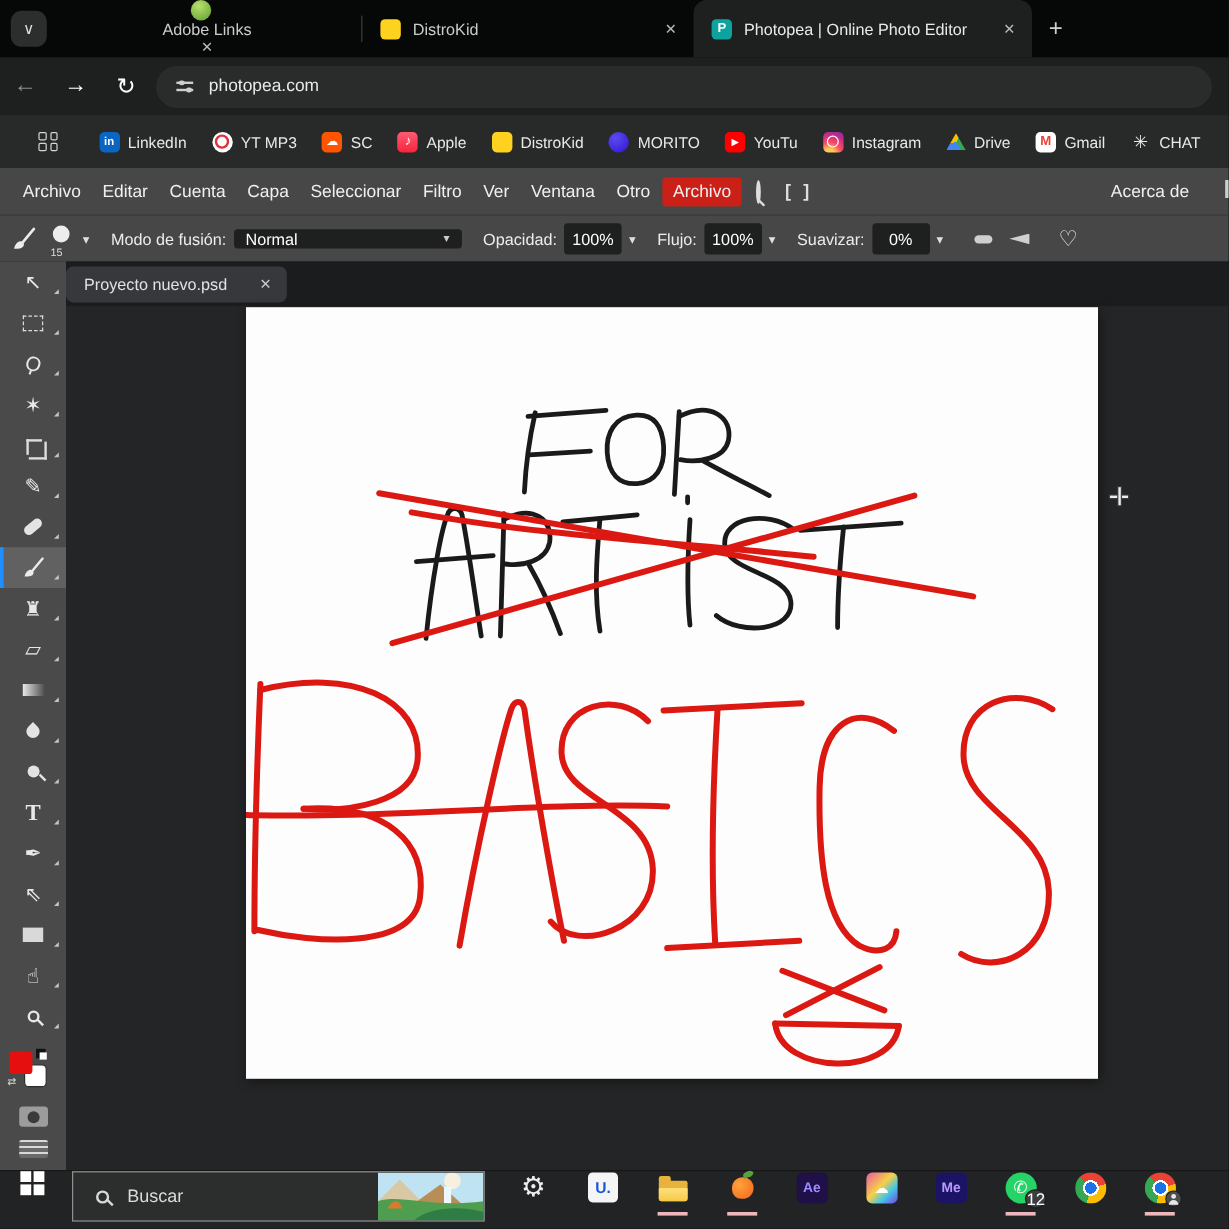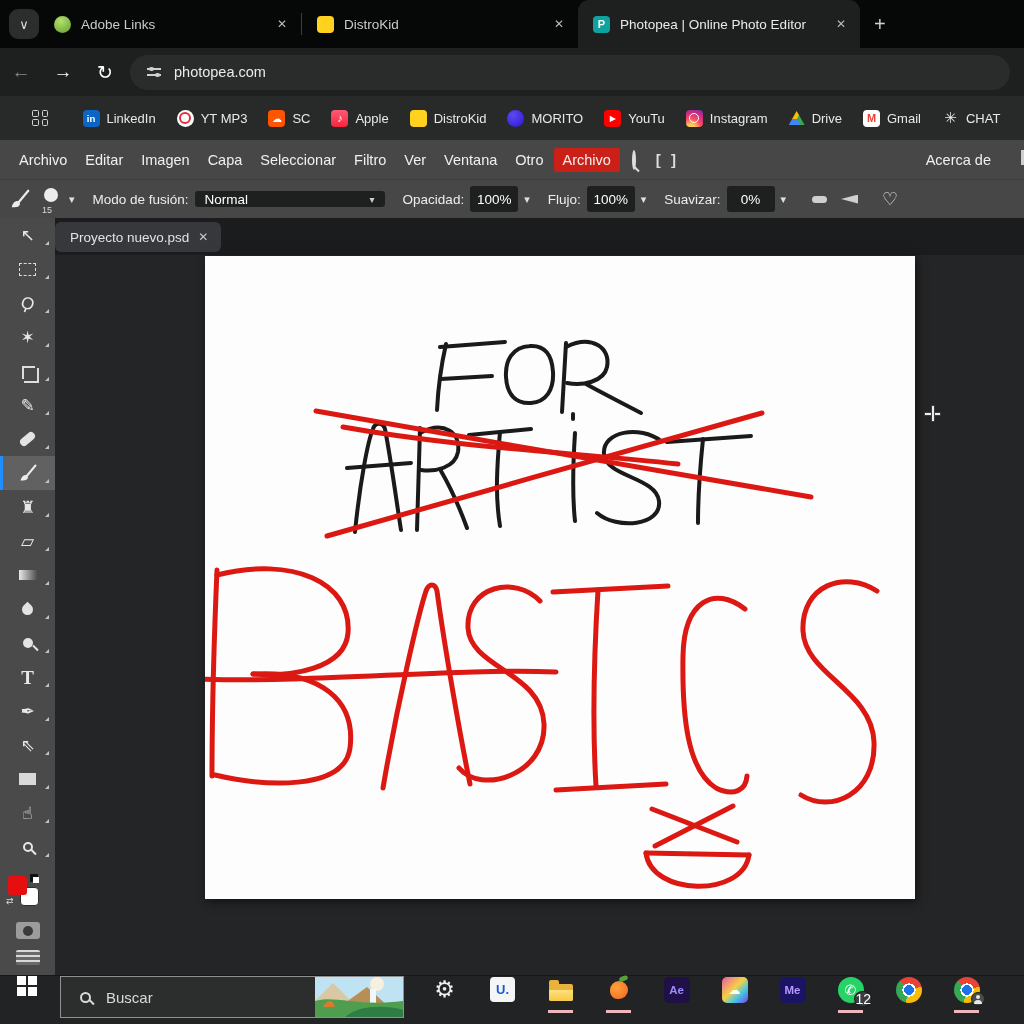--- a/index.html
+++ b/index.html
@@ -6,21 +6,21 @@
   *{box-sizing:border-box;font-family:"Liberation Sans","DejaVu Sans",sans-serif;}
   #screen{position:relative;width:1024px;height:1024px;background:#242526;overflow:hidden;}
 
   
   .tabstrip{position:absolute;left:0;top:0;width:1024px;height:48px;background:#060707;display:flex;align-items:center;}
   .tsbtn{margin-left:9px;width:30px;height:30px;border-radius:9px;background:#2c2e2e;color:#dcdcdc;display:flex;align-items:center;justify-content:center;font-size:13px;}
   .tab{display:flex;align-items:center;height:48px;padding:0 10px 0 15px;color:#c9cbcc;font-size:13.5px;}
   .tab .fav{margin-right:10px;flex:0 0 auto;}
   .tab .title{flex:1;white-space:nowrap;overflow:hidden;}
   .tab .x{color:#b9bbbc;font-size:12px;padding:2px 4px;}
-  .tab.t1{width:262px;}
+  .tab.t1{width:262px;flex-direction:column;}
   .tab.t2{width:276px;}
   .tab.active{width:282px;background:#1e1f1f;border-radius:11px 11px 0 0;color:#e9eaea;}
   .tabdiv{width:1px;height:22px;background:#3c3d3d;}
   .newtab{margin-left:14px;color:#d0d0d0;font-size:20px;font-weight:300;}
   .fav{width:17px;height:17px;border-radius:4px;display:flex;align-items:center;justify-content:center;}
   .fav.adobe{background:radial-gradient(circle at 40% 30%,#b6e06b,#5f9e2f);border-radius:50%;}
   .fav.dk,.fav.dkb{background:#ffd21f;border-radius:4px;}
   .fav.pp{background:#0fa3a0;color:#fff;font-size:11px;font-weight:bold;}
 
   
@@ -104,21 +104,21 @@
   .sw-b{position:absolute;left:12px;top:13px;width:19px;height:19px;background:#fff;border-radius:4px;border:1px solid #2e2e2e;z-index:1;}
   .sw-mini{position:absolute;left:22px;top:0;width:8px;height:8px;background:#111;z-index:0;}
   .sw-mini::after{content:"";position:absolute;left:3px;top:3px;width:6px;height:6px;background:#fff;}
   .sw-swap{position:absolute;left:-2px;top:22px;color:#d8d8d8;font-size:9px;}
   .qmask{width:24px;height:17px;background:#9c9c9c;border-radius:3px;margin:12px auto 0;position:relative;flex:0 0 auto;}
   .qmask::after{content:"";position:absolute;left:7px;top:3.5px;width:10px;height:10px;border-radius:50%;background:#3a3a3a;}
   .smode{width:24px;height:15px;background:repeating-linear-gradient(180deg,#d8d8d8 0 2px,#6a6a6a 2px 5px);border-radius:2px;margin:11px auto 0;flex:0 0 auto;}
 
   .content{position:absolute;left:55px;top:0;width:969px;height:100%;background:#242526;}
   .docrow{height:37px;background:#1b1c1d;display:flex;align-items:flex-start;}
-  .doctab{margin-top:4px;height:30px;background:#36383b;border-radius:6px;display:flex;align-items:center;padding:0 13px 0 15px;font-size:13.5px;color:#e0e2e3;gap:9px;}
+  .doctab{margin-top:4px;height:30px;background:#36383b;border-radius:6px;display:flex;align-items:center;padding:0 13px 0 15px;font-size:13.5px;color:#e0e2e3;gap:27px;}
   .doctab .x{color:#c7c9ca;font-size:12px;}
   .canvas{position:absolute;left:150px;top:38px;width:710px;height:643px;background:#fdfdfd;box-shadow:2px 3px 9px rgba(0,0,0,.5);}
   .canvas svg{position:absolute;inset:0;width:100%;height:100%;}
   .cursorx{position:absolute;left:870px;top:188px;width:15px;height:15px;}
   .cursorx::before{content:"";position:absolute;left:0;top:6.5px;width:15px;height:2px;background:#ededed;box-shadow:0 0 0 1px #3c3c3c;}
   .cursorx::after{content:"";position:absolute;left:6.5px;top:0;width:2px;height:15px;background:#ededed;box-shadow:0 0 0 1px #3c3c3c;}
 
   
   .taskbar{position:absolute;left:0;bottom:0;width:1024px;height:49px;background:#222324;border-top:1px solid #161616;display:flex;align-items:flex-start;}
   .winlogo{margin-left:17px;display:grid;grid-template-columns:9px 9px;gap:2px;flex:0 0 auto;}
@@ -235,21 +235,21 @@
       </span>
     <span class="bm">
         <span class="bico b-gpt">✳</span>
         <span>CHAT</span>
       </span>
   </div>
 
   <div class="menubar">
     <span class="mi">Archivo</span>
     <span class="mi">Editar</span>
-    <span class="mi">Imagen</span>
+    <span class="mi">Cuenta</span>
     <span class="mi">Capa</span>
     <span class="mi">Seleccionar</span>
     <span class="mi">Filtro</span>
     <span class="mi">Ver</span>
     <span class="mi">Ventana</span>
     <span class="mi">Otro</span>
     <span class="mi cuenta">Archivo</span>
     <span class="menusearch"><span class="mag"></span></span>
     <span class="fsbtn">[ ]</span>
     <span class="mi about">Acerca de</span>

